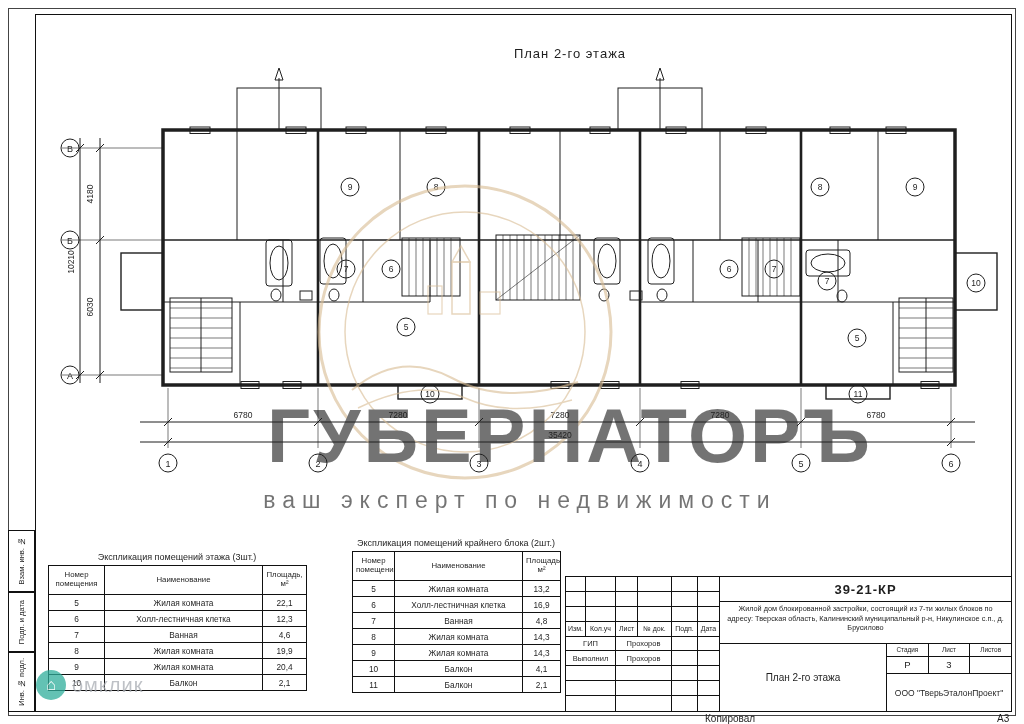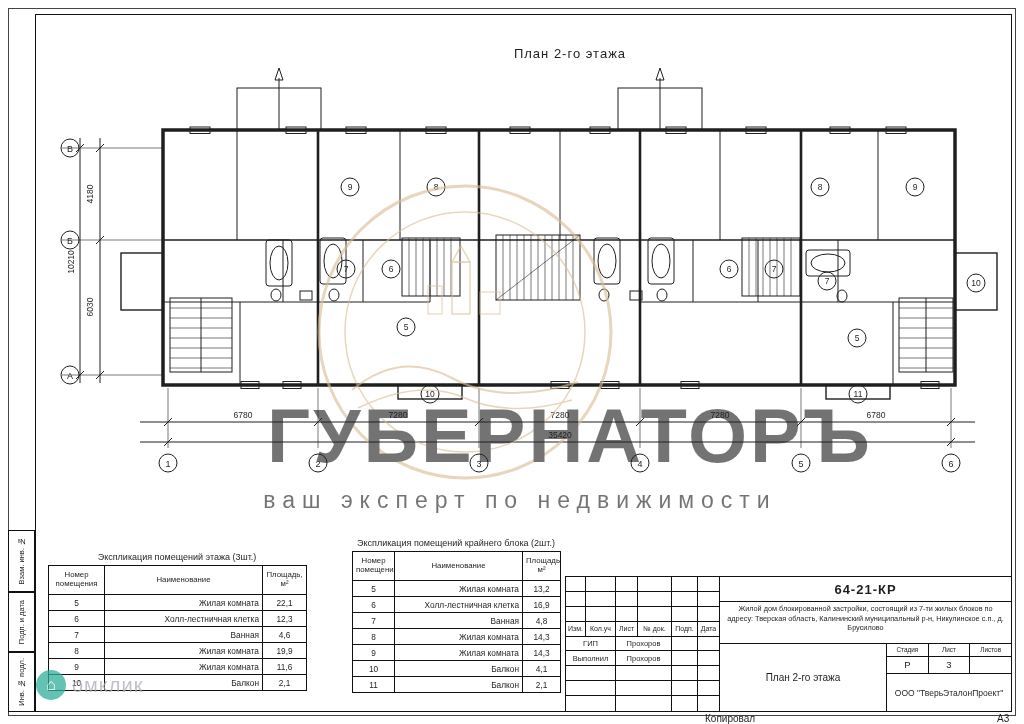--- a/index.html
+++ b/index.html
@@ -33,21 +33,21 @@
     font-size:76px;letter-spacing:3px;text-anchor:middle;fill:#c79e6b;}
   .wm-tagline{font-size:23px;letter-spacing:7px;text-anchor:middle;fill:#d6b88c;}
 
   
   .expl-wrap{position:absolute;z-index:2;}
   .expl-title{font-size:9px;text-align:center;margin-bottom:3px;white-space:nowrap;}
   .expl-wrap table{border-collapse:collapse;table-layout:fixed;width:100%;}
   .expl-wrap th,.expl-wrap td{border:1px solid #111;font-size:8.3px;padding:1px 3px;
     height:13px;overflow:hidden;}
   .expl-wrap th{font-weight:normal;font-size:7.8px;text-align:center;height:26px;line-height:1.15;}
-  .expl-wrap td{text-align:right;}
+  .expl-wrap td{text-align:center;}
   .expl-wrap td.c{text-align:center;}
 
   
   .stamp{position:absolute;left:565px;top:576px;width:447px;height:136px;
     border:1.6px solid #111;box-sizing:border-box;z-index:2;background:transparent;display:flex;}
   .stamp-left{width:153px;display:flex;flex-direction:column;box-sizing:border-box;}
   .srow{flex:1;display:flex;}
   .scell{border-right:1px solid #111;border-bottom:1px solid #111;box-sizing:border-box;
     display:flex;align-items:center;justify-content:center;font-size:7px;overflow:hidden;white-space:nowrap;}
   .scell.lastc{border-right:none;}
@@ -434,21 +434,21 @@
           <td class="c">4,6</td>
         </tr>
       <tr>
           <td class="c">8</td>
           <td>Жилая комната</td>
           <td class="c">19,9</td>
         </tr>
       <tr>
           <td class="c">9</td>
           <td>Жилая комната</td>
-          <td class="c">11,6</td>
+          <td class="c">20,4</td>
         </tr>
       <tr>
           <td class="c">10</td>
           <td>Балкон</td>
           <td class="c">2,1</td>
         </tr>
     </tbody>
   </table>
 </div>
 
@@ -566,21 +566,21 @@
         <div class="scell lastc" style="width:21px"></div>
     </div>
     <div class="srow lastr">
       <div class="scell" style="width:50px"></div>
         <div class="scell" style="width:56px"></div>
         <div class="scell" style="width:26px"></div>
         <div class="scell lastc" style="width:21px"></div>
     </div>
   </div>
   <div class="stamp-right">
-    <div class="stamp-code">64-21-КР</div>
+    <div class="stamp-code">39-21-КР</div>
     <div class="stamp-desc">Жилой дом блокированной застройки, состоящий из 7-ти жилых блоков по адресу: Тверская область, Калининский муниципальный р-н, Никулинское с.п., д. Брусилово</div>
     <div class="stamp-bottom">
       <div class="stamp-title">План 2-го этажа</div>
       <div class="stamp-col">
         <div class="stage-head">
           <div>Стадия</div>
           <div>Лист</div>
           <div>Листов</div>
         </div>
         <div class="stage-vals">

